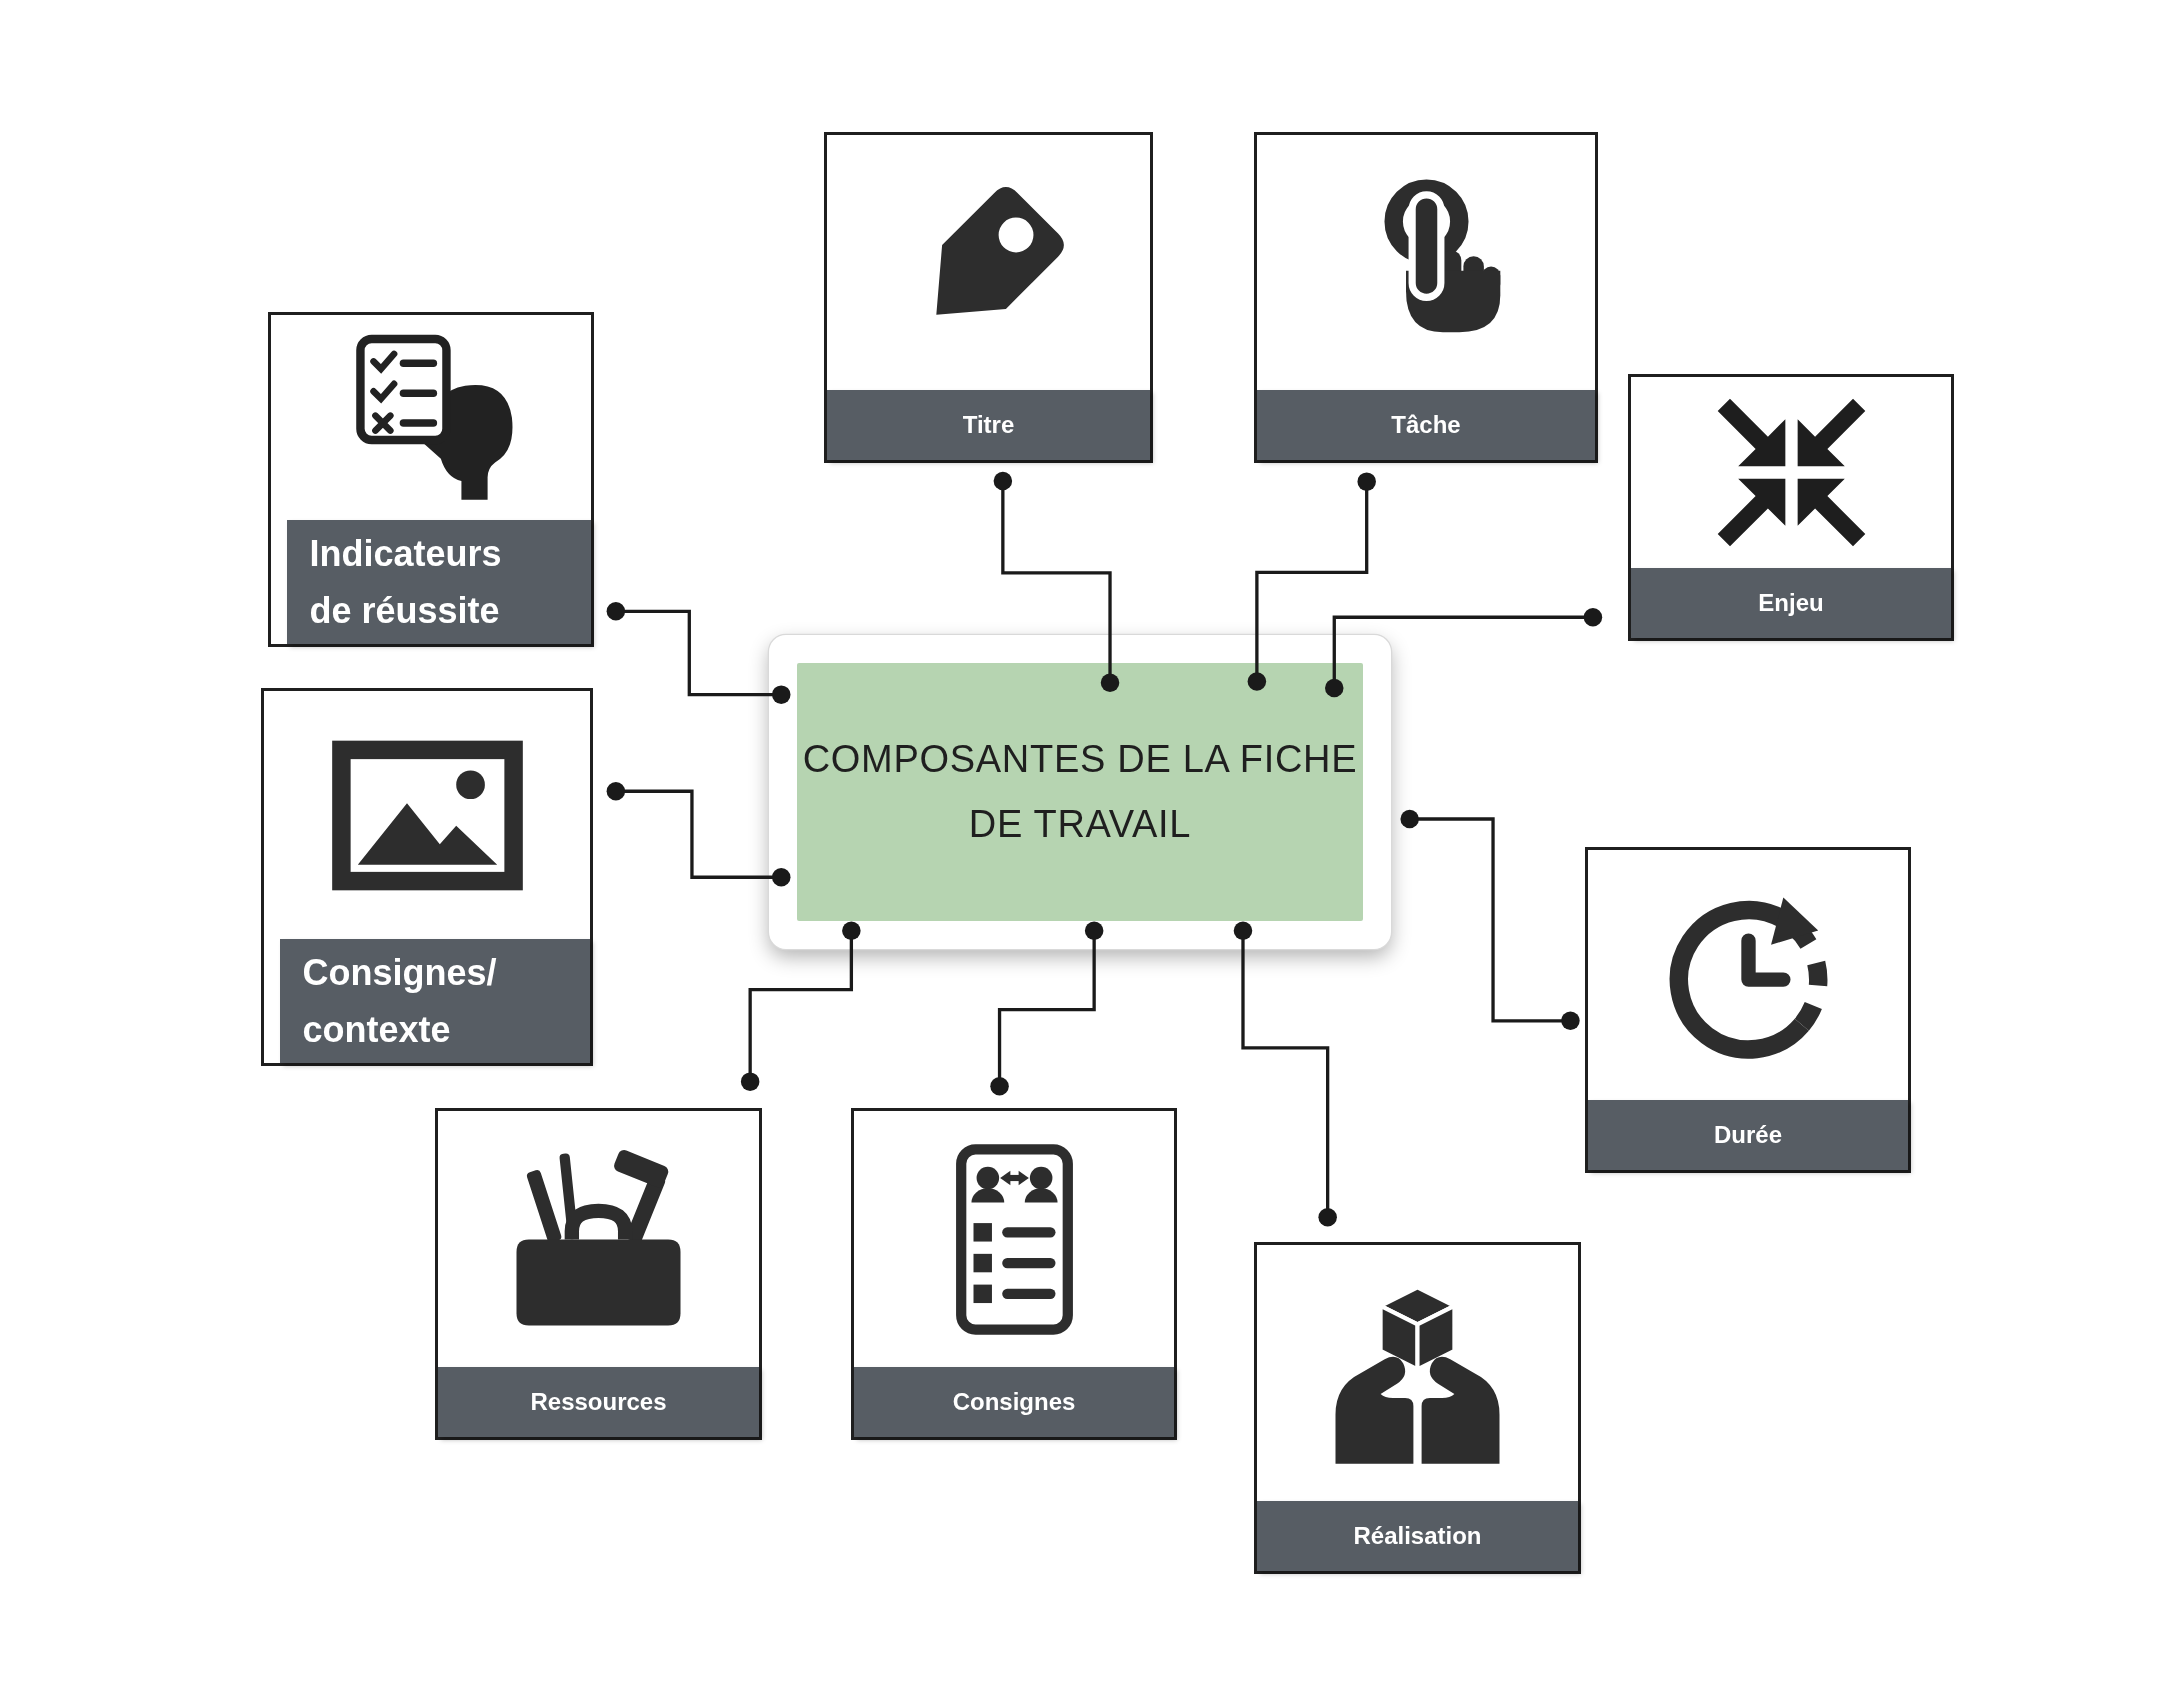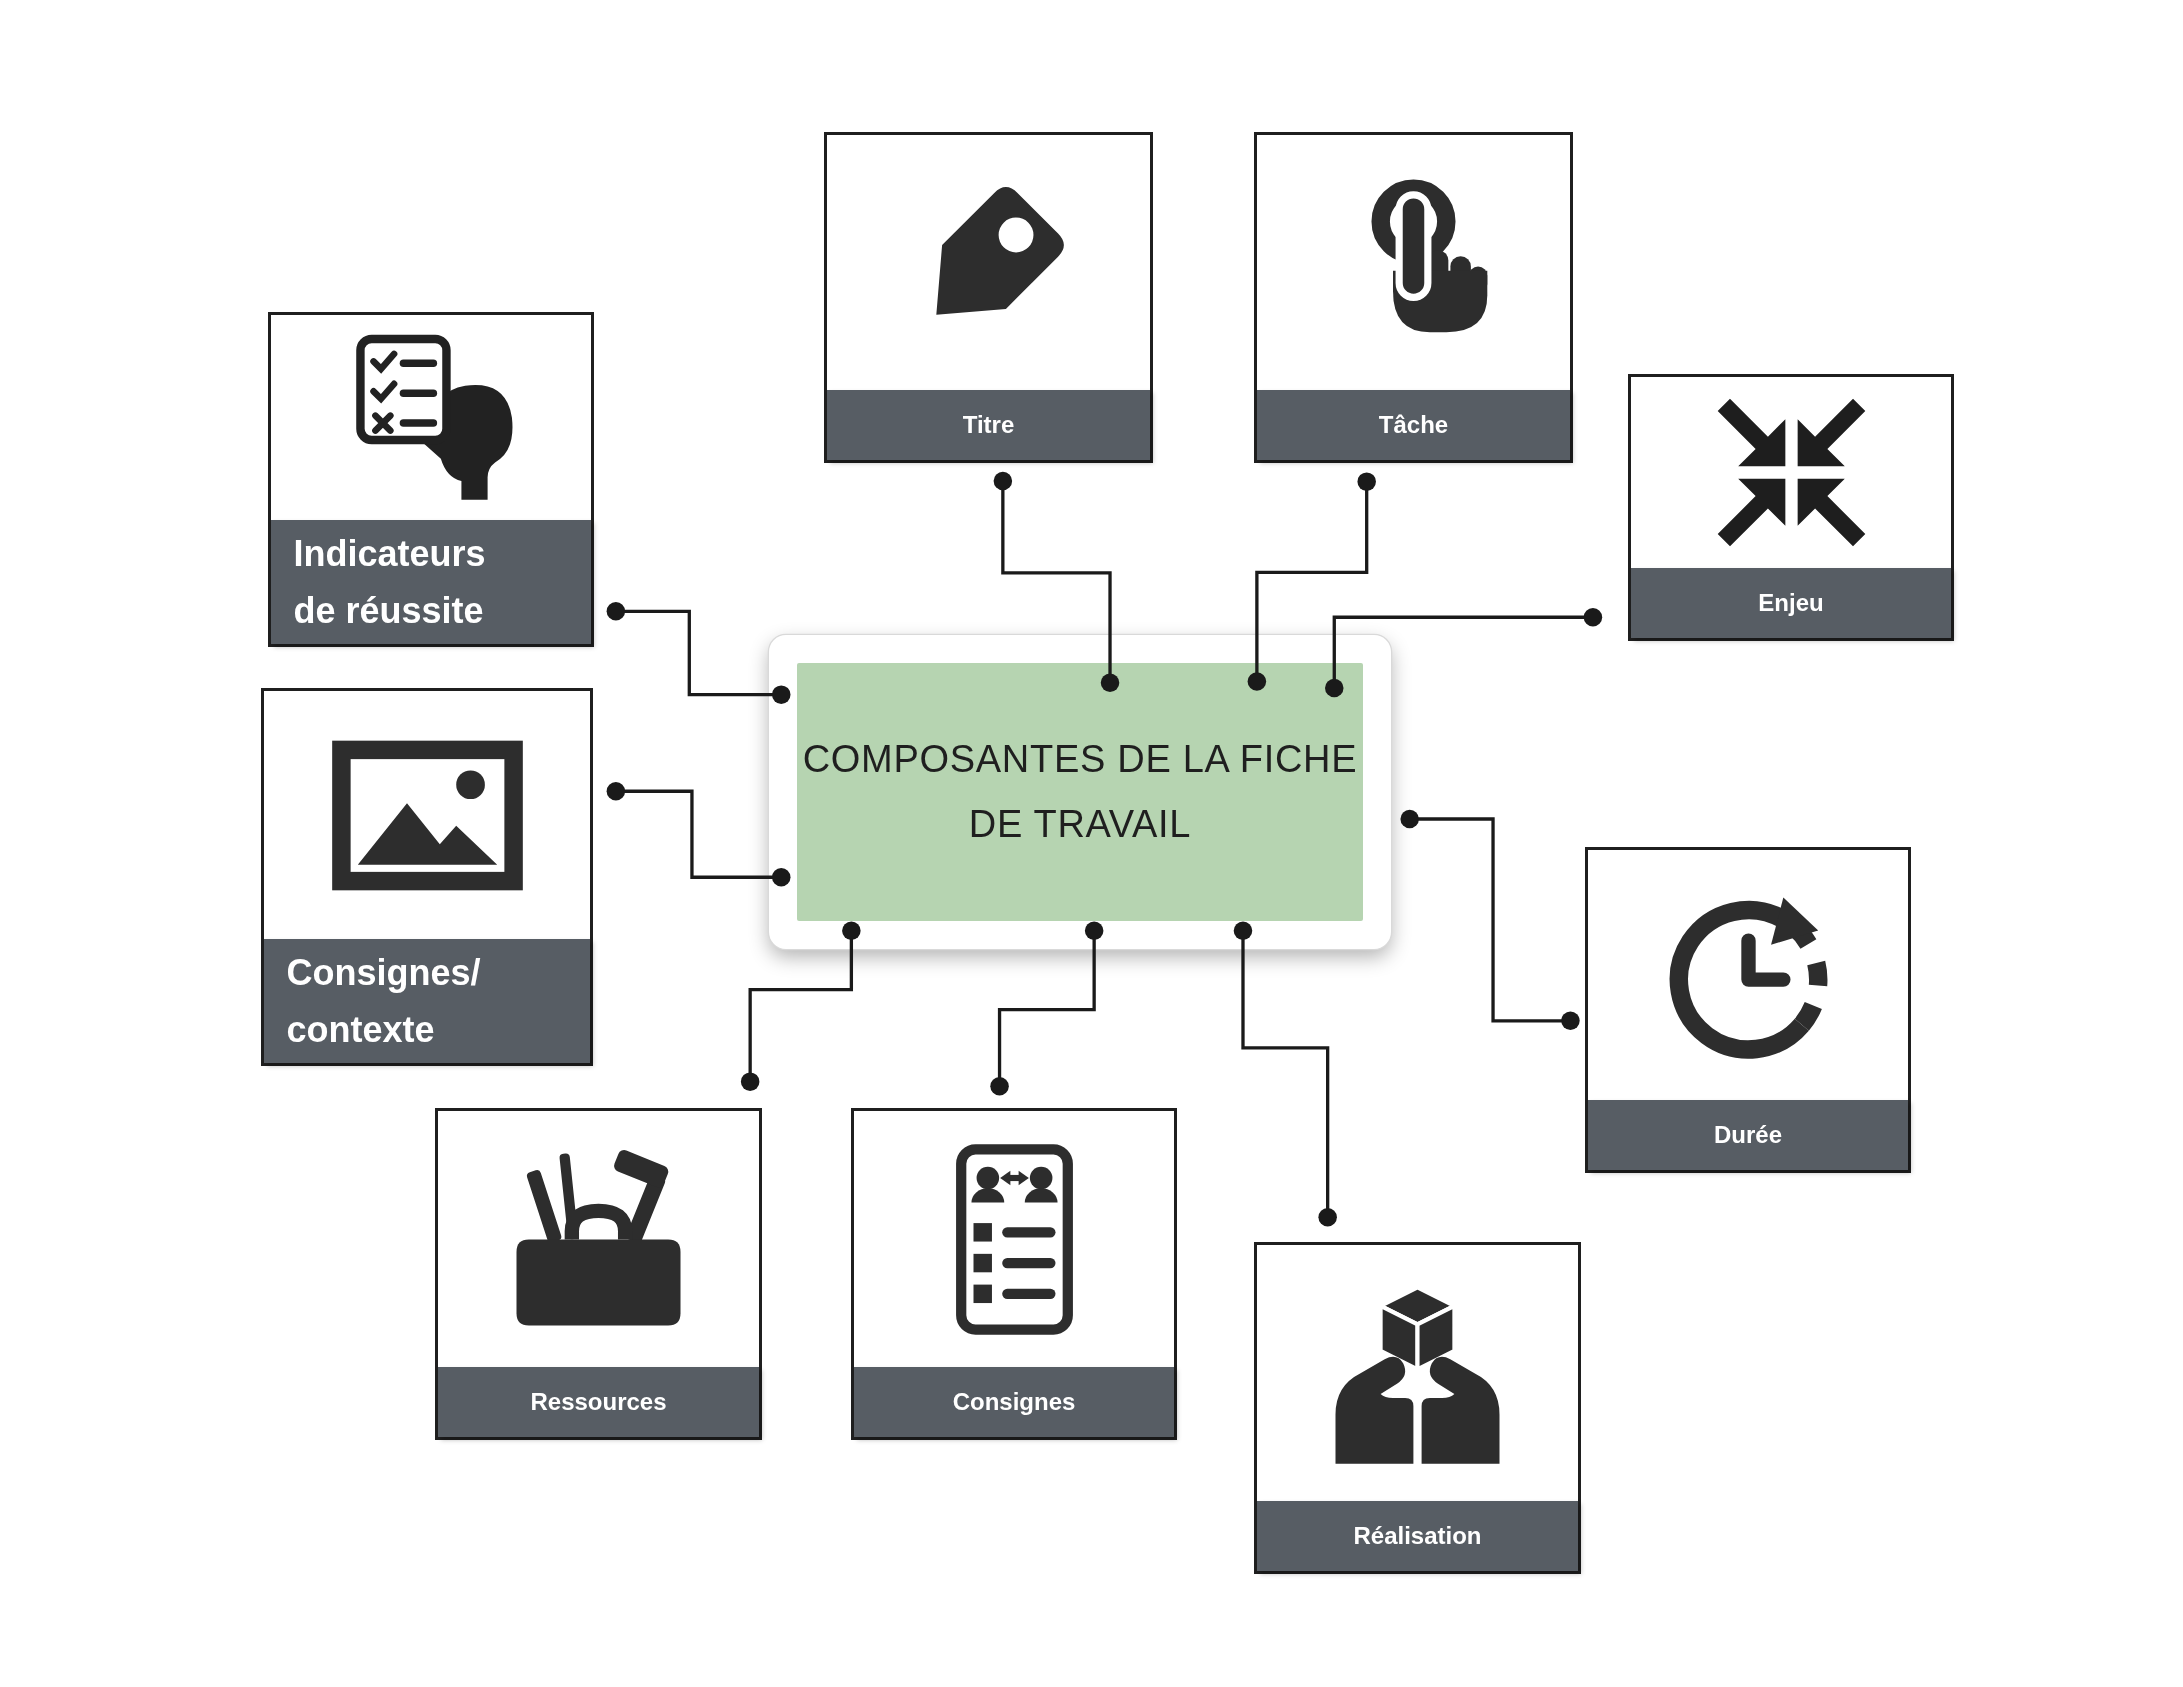--- a/index.html
+++ b/index.html
@@ -11,21 +11,21 @@
   .node { position:absolute; display:flex; flex-direction:column; background:#fff;
           border:3.3px solid #1f1f1f; box-sizing:border-box; z-index:4; }
   .icon-area { flex:1; display:flex; align-items:center; justify-content:center; background:#fff; overflow:hidden; }
   .icon-area svg { width:205px; height:205px; }
   .node.compact .icon-area svg { width:187px; height:187px; }
 
   .label-bar { background:#575d64; color:#ffffff; font-weight:700;
                display:flex; flex-direction:column; justify-content:center;
                box-shadow:2.6px 3.3px 4.6px rgba(0,0,0,0.25); }
   .label-bar.center-text { align-items:center; text-align:center; }
-  .label-bar.left-text { align-items:flex-start; padding-left:22.5px; }
+  .label-bar.left-text { align-items:flex-start; padding-left:22.5px;margin-left:16px; }
   .label-single { height:70px; font-size:24px; }
   .label-double { height:124px; font-size:36px; line-height:57px; }
 
   .center-box { position:absolute; left:769px; top:635px; width:622px; height:314px;
                 background:#ffffff; border-radius:17px; box-sizing:border-box; padding:28px;
                 box-shadow:0 0 0 1.3px #d9d9d9, 0 8px 20px rgba(0,0,0,0.30); z-index:2; }
   .center-green { width:100%; height:100%; background:#b6d4b1; border-radius:2px;
                   display:flex; flex-direction:column; align-items:center; justify-content:center; gap:22.5px; }
   .center-green span { font-size:38px; font-weight:400; color:#1f1f1f; letter-spacing:0.7px; }
 </style>
@@ -98,21 +98,21 @@
           <path d="M24 28 H60 L86 50 L60 72 H24 Q16 72 16 64 V36 Q16 28 24 28 Z" fill="#2d2d2d"></path>
           <circle cx="31" cy="50" r="8.5" fill="#fff"></circle>
         </g>
       </svg>
     </div>
     <div class="label-bar label-single center-text">
       <span>Titre</span>
     </div>
   </div>
 
-  <div class="node" style="left:1254px; top:132px; width:319px; height:331px">
+  <div class="node" style="left:1254px; top:132px; width:344px; height:331px">
     <div class="icon-area">
       <svg viewBox="0 0 100 100">
         <circle cx="50" cy="30" r="16" fill="none" stroke="#2d2d2d" stroke-width="9"></circle>
         <g fill="#2d2d2d">
           <rect x="57" y="44" width="10" height="16" rx="5"></rect>
           <rect x="68" y="47" width="10" height="15" rx="5"></rect>
           <rect x="77" y="52" width="9" height="13" rx="4.5"></rect>
           <path d="M40 54 H86 V66 Q86 84 66 84 H58 Q40 84 40 64 Z"></path>
         </g>
         <rect x="43" y="17" width="14" height="50" rx="7" fill="#2d2d2d" stroke="#fff" stroke-width="3.5"></rect>

